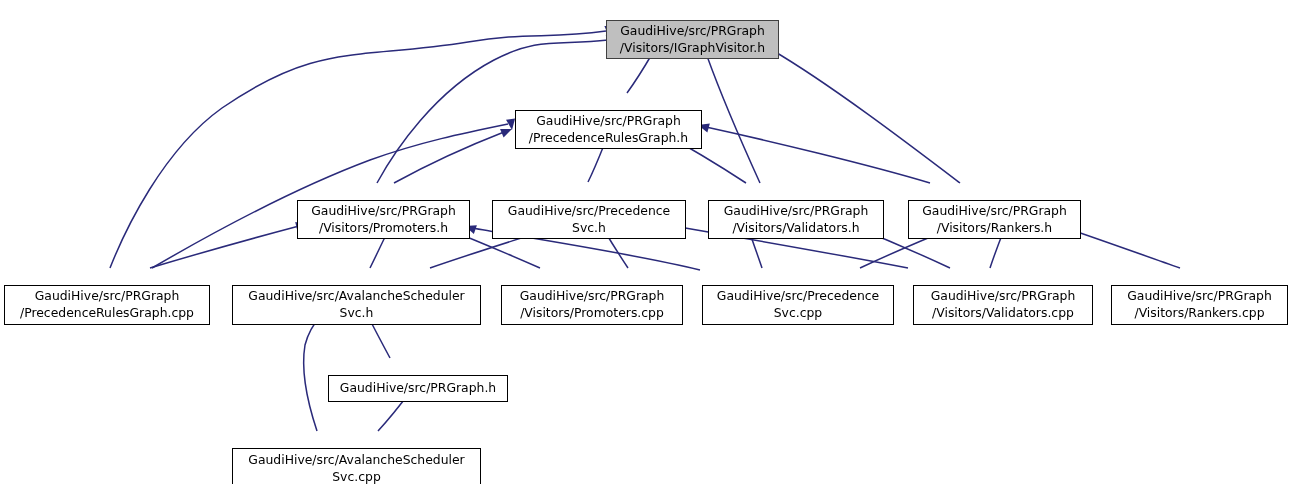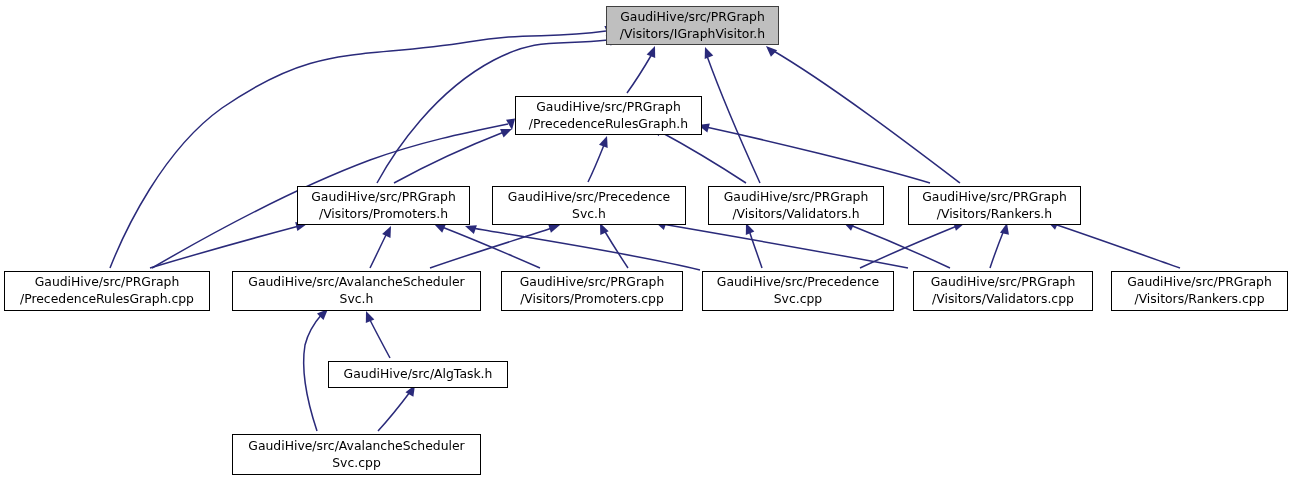--- a/index.html
+++ b/index.html
@@ -30,20 +30,21 @@
     background: #ffffff;
     color: #000000;
     font-size: 12.4px;
     line-height: 1.36;
     text-align: center;
     display: flex;
     align-items: center;
     justify-content: center;
     white-space: pre-line;
     z-index: 5;
+    margin-top: 14px;
   }
   .node.root {
     background: #bfbfbf;
     border: 1px solid #404040;
   }
   .node-label {
     display: block;
     white-space: pre-line;
     padding: 0 4px;
   }
@@ -174,18 +175,18 @@
       <div class="node" style="left: 232px; top: 271px; width: 249px; height: 40px;"><span class="node-label">GaudiHive/src/AvalancheScheduler
 Svc.h</span></div>
       <div class="node" style="left: 501px; top: 271px; width: 182px; height: 40px;"><span class="node-label">GaudiHive/src/PRGraph
 /Visitors/Promoters.cpp</span></div>
       <div class="node" style="left: 702px; top: 271px; width: 192px; height: 40px;"><span class="node-label">GaudiHive/src/Precedence
 Svc.cpp</span></div>
       <div class="node" style="left: 913px; top: 271px; width: 180px; height: 40px;"><span class="node-label">GaudiHive/src/PRGraph
 /Visitors/Validators.cpp</span></div>
       <div class="node" style="left: 1111px; top: 271px; width: 177px; height: 40px;"><span class="node-label">GaudiHive/src/PRGraph
 /Visitors/Rankers.cpp</span></div>
-      <div class="node" style="left: 328px; top: 361px; width: 180px; height: 27px;"><span class="node-label">GaudiHive/src/AlgTask.h</span></div>
+      <div class="node" style="left: 328px; top: 361px; width: 180px; height: 27px;"><span class="node-label">GaudiHive/src/PRGraph.h</span></div>
       <div class="node" style="left: 232px; top: 434px; width: 249px; height: 41px;"><span class="node-label">GaudiHive/src/AvalancheScheduler
 Svc.cpp</span></div>
     </div>
 
 </div>
 
 </body></html>

